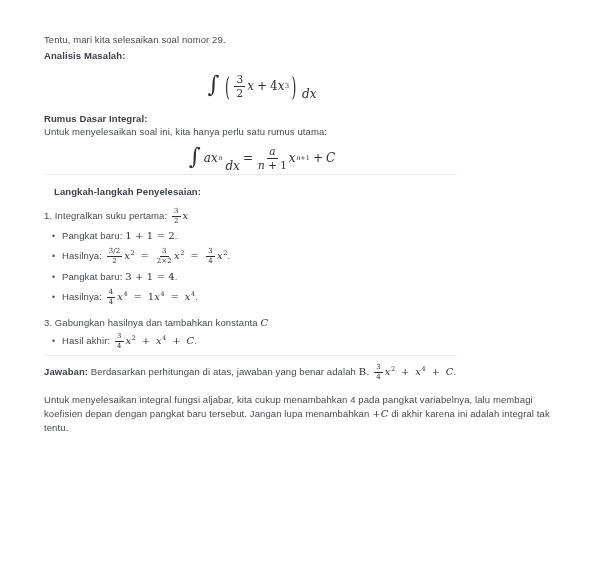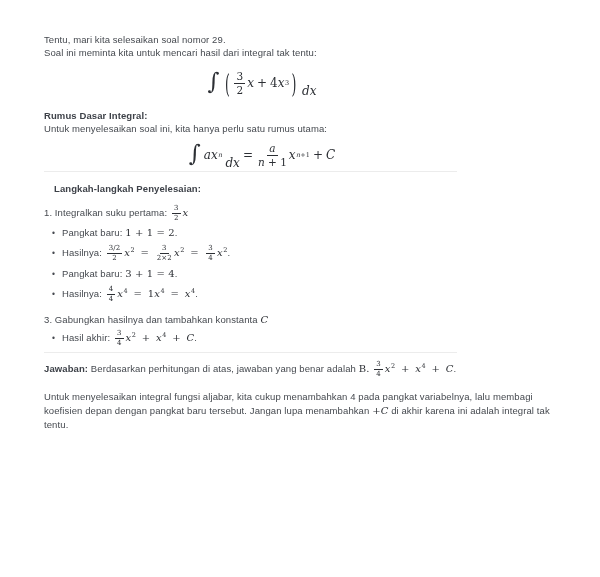--- a/index.html
+++ b/index.html
@@ -48,21 +48,21 @@
 
   .closing { max-width: 512px; line-height: 14px; }
 </style>
 </head>
 <body>
 
 <div class="page">
 
   <p class="t">Tentu, mari kita selesaikan soal nomor 29.</p>
 
-  <p class="t">Soal ini meminta kita untuk mencari hasil dari integral tak tentu:</p>
+  <p class="t bold mt3">Analisis Masalah:</p>
 
   <div class="display-math m mt8">
       <span class="int">∫</span>
       <span class="bigp">(</span>
       <span class="frac frac-d">
         <span class="fn">3</span>
         <span class="fd">2</span>
       </span>
       <span class="mi">x</span>
       <span class="mplus">+</span>

